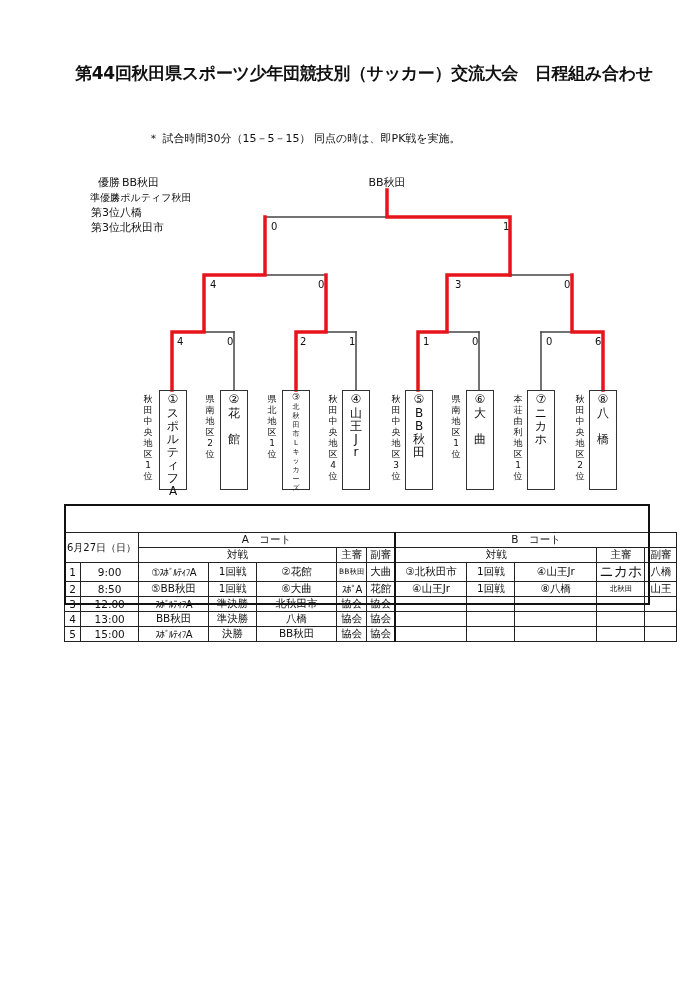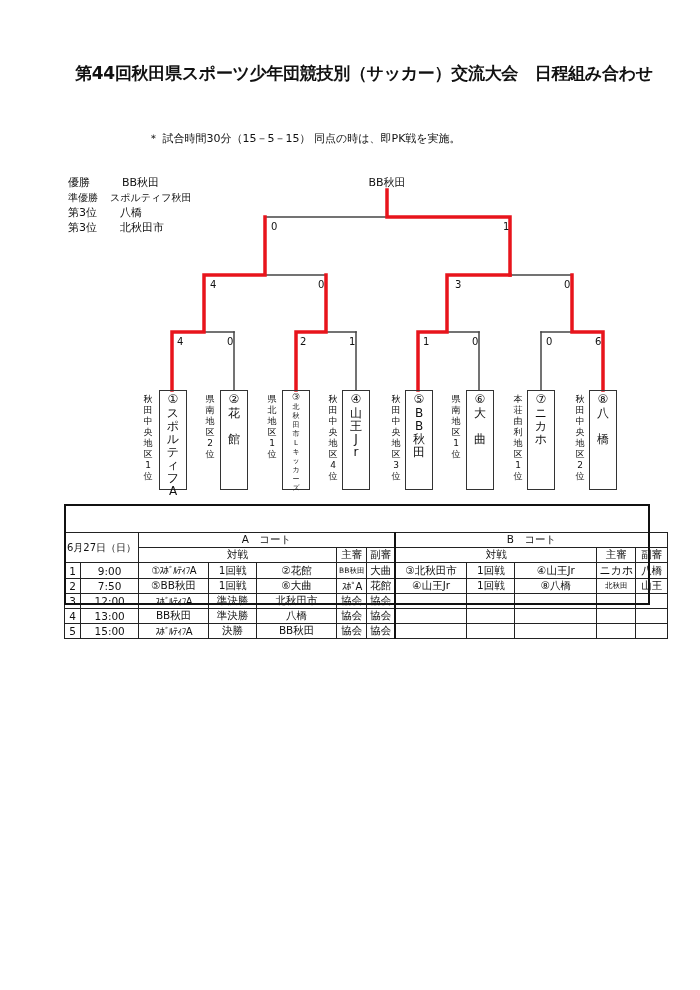--- a/index.html
+++ b/index.html
@@ -3,21 +3,21 @@
 <meta charset="utf-8">
 <style>
   html, body { margin: 0; padding: 0; background: #ffffff; }
   body { width: 700px; height: 990px; position: relative; overflow: hidden;
          font-family: "DejaVu Sans", "Liberation Sans", sans-serif; color: #111; }
   .abs { position: absolute; }
   .title { left: 14px; width: 700px; top: 62px; text-align: center; font-size: 17px; font-weight: bold; letter-spacing: -0.3px; }
   .note { left: 148px; top: 131px; font-size: 11px; }
   .results { left: 68px; top: 175px; font-size: 11px; line-height: 15px; }
   .results .row { display: flex; }
-  .results .k { width: 52px; }
+  .results .k { width: 52px; text-align: right; }
   .results .k.small { font-size: 10px; }
   .champ-label { top: 175px; left: 340px; width: 94px; text-align: center; font-size: 11px; }
   svg.bracket { position: absolute; left: 0; top: 0; }
   .score { position: absolute; font-size: 10px; }
   .team-box { position: absolute; top: 390px; height: 100px; width: 28px; border: 1.5px solid #333;
               box-sizing: border-box; display: flex; flex-direction: column; align-items: center;
               font-size: 12px; line-height: 13px; padding-top: 2px; }
   .team-box .num { font-size: 12px; margin-bottom: 1px; }
   .team-box .ch { display: block; text-align: center; }
   .team-box.small { font-size: 7px; line-height: 9px; }
@@ -274,26 +274,26 @@
     <td>1</td>
     <td>9:00</td>
     <td class="ks">①ｽﾎﾞﾙﾃｨﾌA</td>
     <td>1回戦</td>
     <td>②花館</td>
     <td class="tiny">BB秋田</td>
     <td>大曲</td>
     <td class="thick-l">③北秋田市</td>
     <td>1回戦</td>
     <td>④山王Jr</td>
-    <td class="tiny" style="font-size:11px">ニカホ</td>
+    <td class="tiny" style="font-size:14px">ニカホ</td>
     <td>八橋</td>
   </tr>
   <tr>
     <td>2</td>
-    <td>7:50</td>
+    <td>8:50</td>
     <td>⑤BB秋田</td>
     <td>1回戦</td>
     <td>⑥大曲</td>
     <td class="ks">ｽﾎﾟA</td>
     <td>花館</td>
     <td class="thick-l">④山王Jr</td>
     <td>1回戦</td>
     <td>⑧八橋</td>
     <td class="tiny">北秋田</td>
     <td>山王</td>

